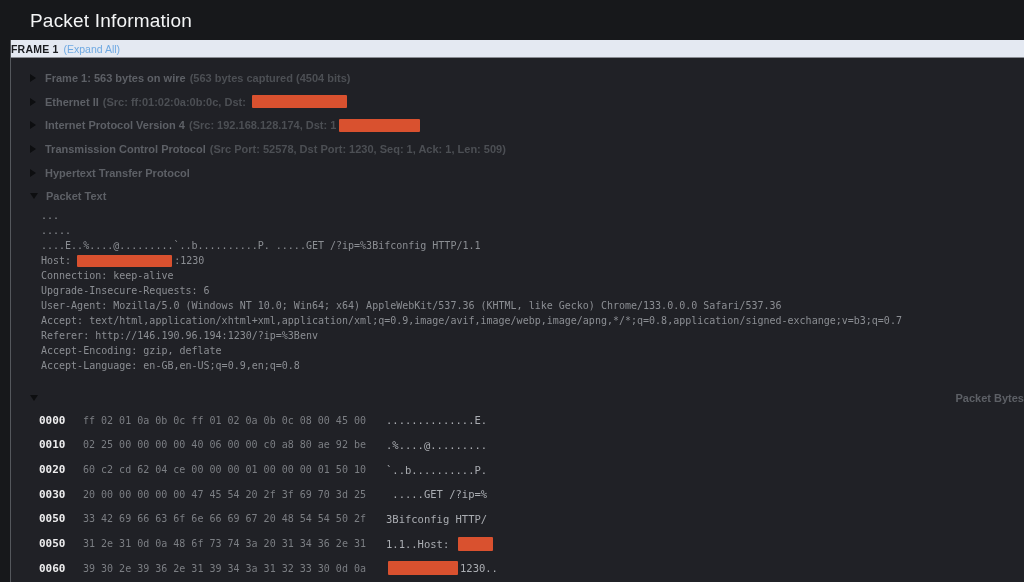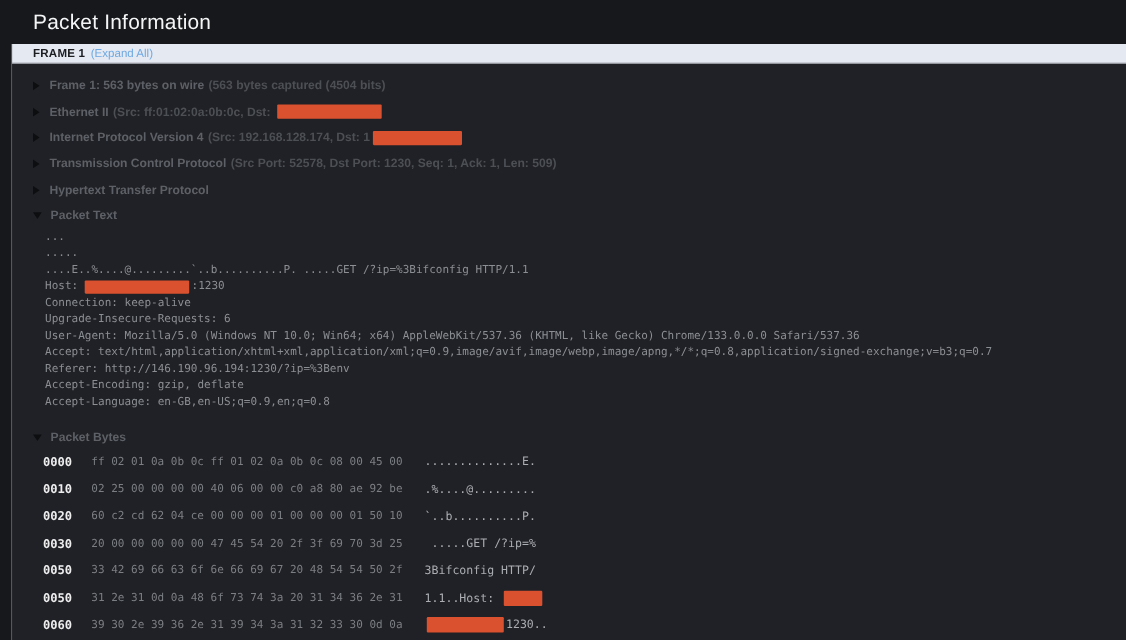--- a/index.html
+++ b/index.html
@@ -15,21 +15,20 @@
   .panel {
     margin-left:10px;
     height:542px;
     background:#202126;
     border-left:1px solid #54575c;
   }
   .frame-bar {
     height:18px;
     background:#e4e9f2;
     display:flex; align-items:center;
-    padding-left:19px;
     font-size:10.5px;
     border-bottom:1px solid #8a8d93;
   }
   .frame-bar .frame-label { color:#1b1d21; font-weight:bold; letter-spacing:.2px; }
   .frame-bar .expand-link { color:#6fa9e2; margin-left:5px; cursor:pointer; }
 
   .sections { padding-top:8px; }
   .section-row {
     display:flex; align-items:center;
     height:23.7px;
@@ -56,21 +55,21 @@
   .packet-text {
     padding-left:30px;
     font-family:"DejaVu Sans Mono", monospace;
     font-size:10px;
     line-height:15px;
     color:#8b8e93;
   }
   .pt-line { height:15px; white-space:pre; display:flex; align-items:center; }
   .pt-line .redact { height:12px; margin:0 2px 0 0; }
 
-  .bytes-section-header { margin-top:13px; cursor:pointer; }
+  .bytes-section-header { margin-top:13px; cursor:pointer;justify-content:space-between; }
 
   .packet-bytes { margin-top:-2px; font-family:"DejaVu Sans Mono", monospace; }
   .byte-row {
     display:flex; align-items:center;
     height:24.7px;
     padding-left:28px;
     white-space:pre;
   }
   .byte-offset { width:44px; flex:0 0 auto; font-size:11px; font-weight:bold; color:#ededee; }
   .byte-hex    { width:303px; flex:0 0 auto; font-size:10px; color:#7b7e83; }

